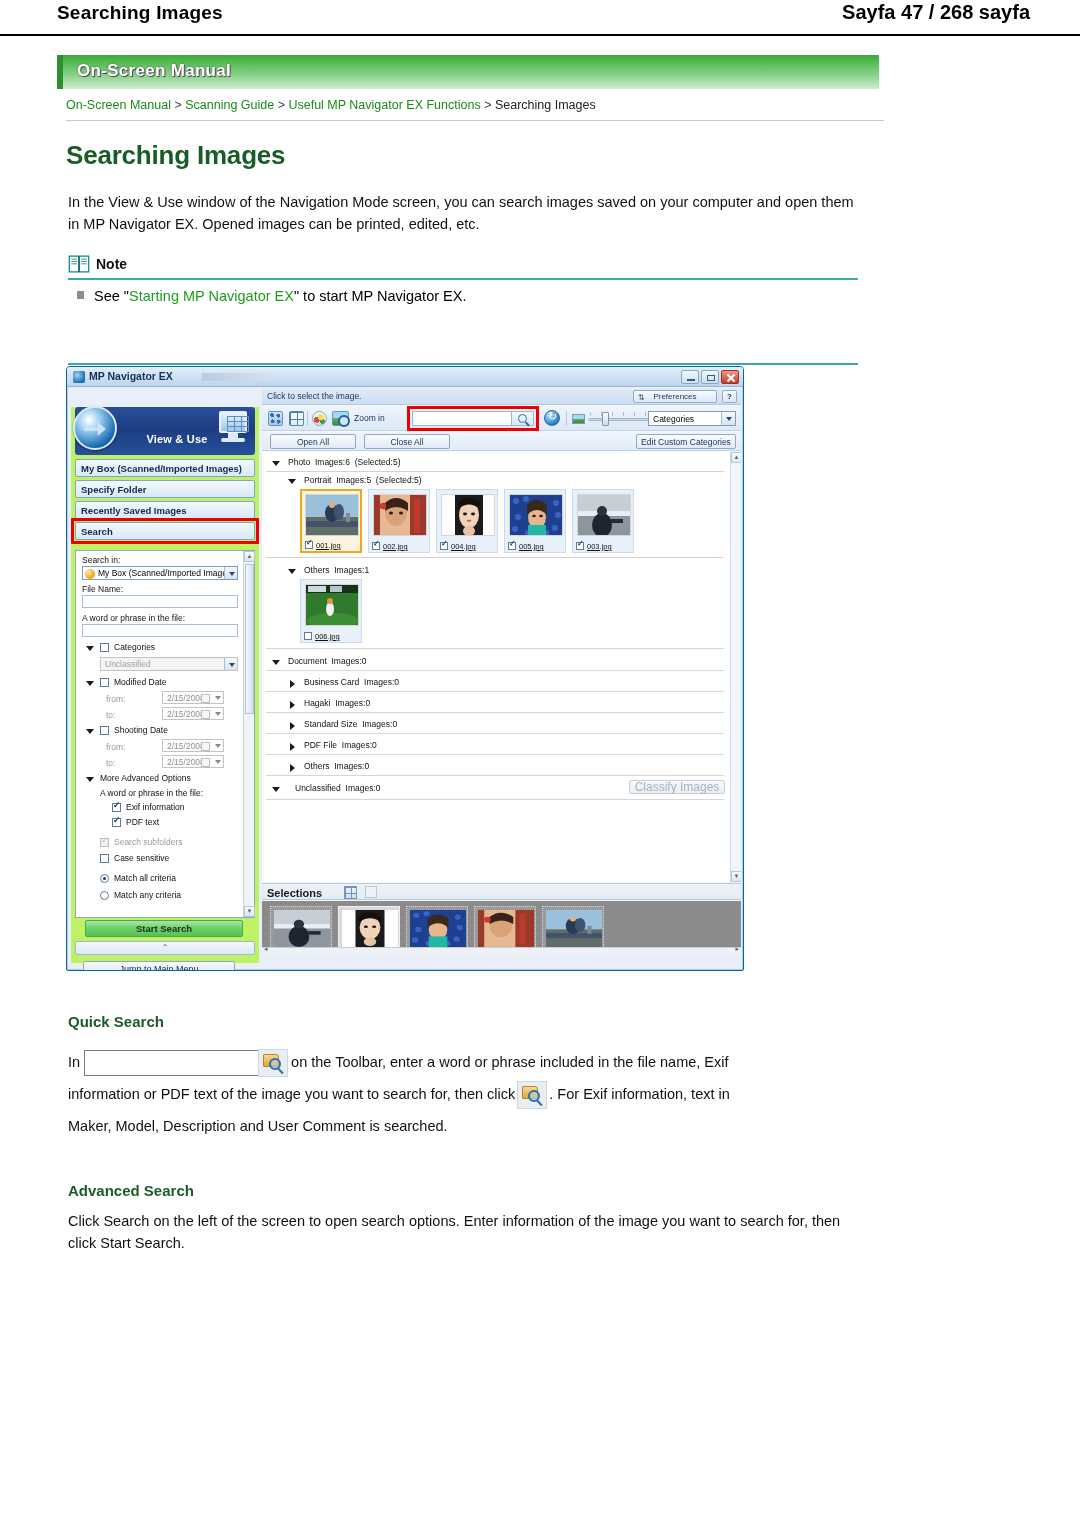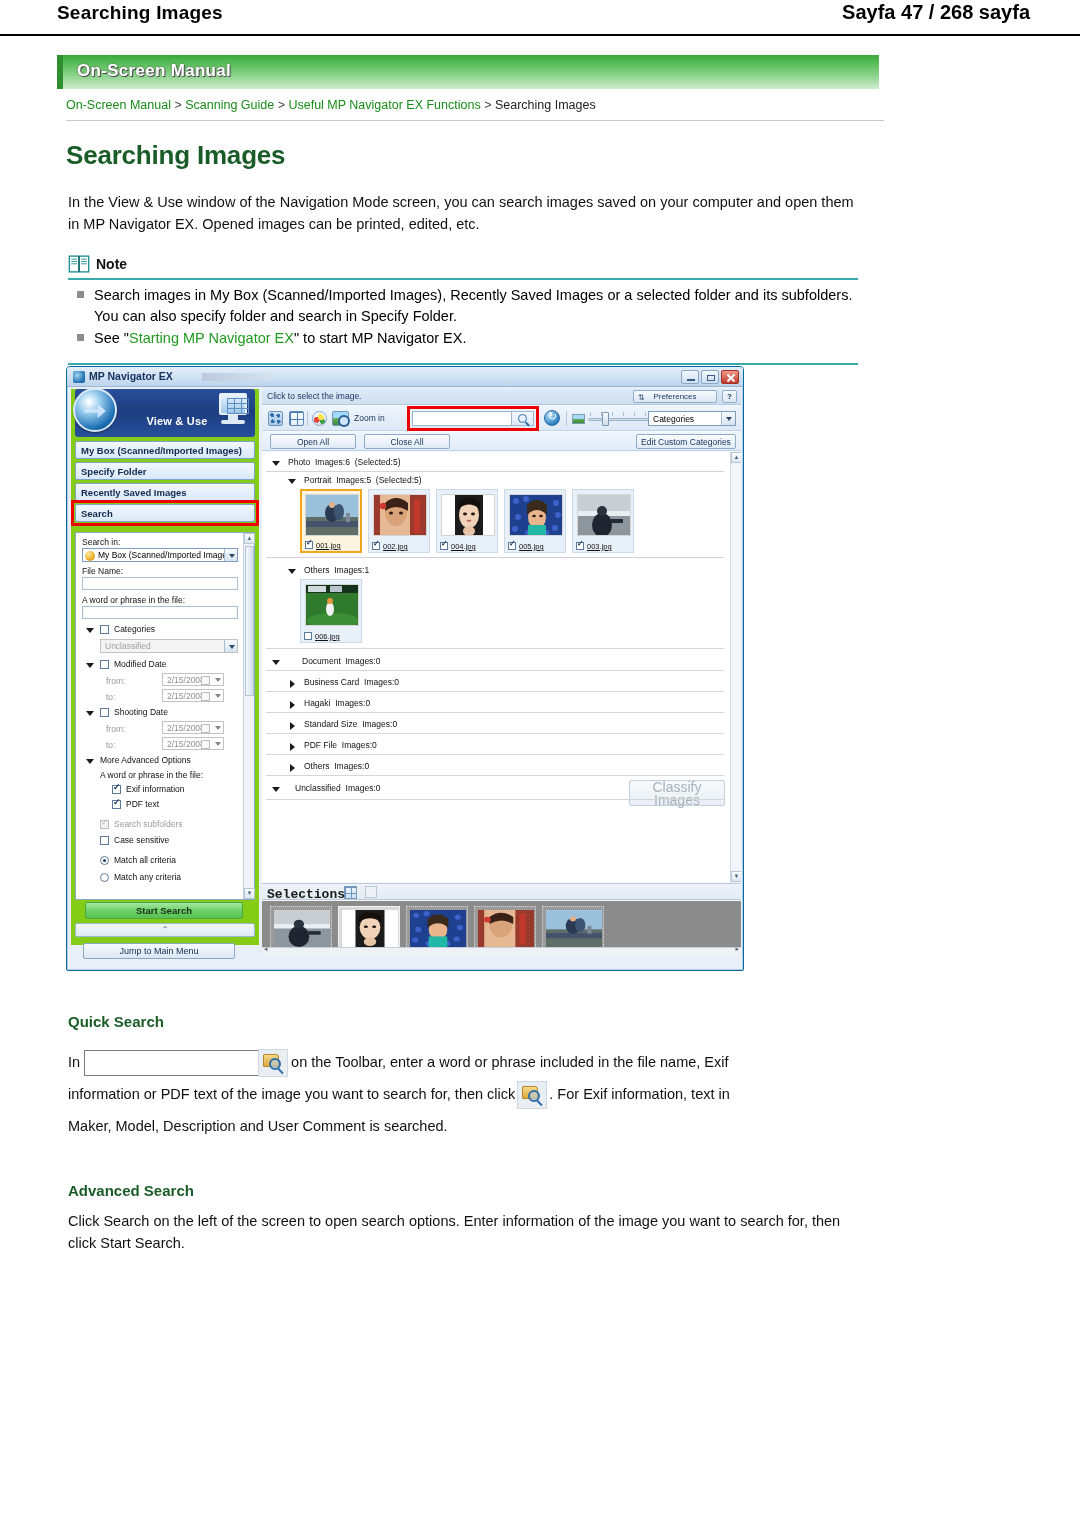--- a/index.html
+++ b/index.html
@@ -138,22 +138,22 @@
     background: linear-gradient(to bottom,#f09b8d,#c0392b);
     border-color:#a03022;
   }
   .winbtn.close i {
     left:4px; top:6px; width:10px; height:2px; background:#fff; transform:rotate(45deg);
   }
   .winbtn.close i.b { transform:rotate(-45deg); }
 
   
   .lpanel {
-    position:absolute; left:4px; top:22px; width:188px; height:556px;
-    background:#84cc16;
+    position:absolute; left:4px; top:40px; width:188px; height:556px;
+    background:#bef264;
   }
   .viewuse {
     position:absolute; left:4px; top:0; width:180px; height:48px;
     background: linear-gradient(to bottom,#2a4f9b 0%, #1d3d80 48%, #27509b 100%);
     border-radius:3px;
   }
   .vu-globe {
     position:absolute; left:-2px; top:-1px; width:44px; height:44px; border-radius:50%;
     background: radial-gradient(circle at 35% 30%, #ffffff 2%, #9ccff0 28%, #1c6fb5 70%, #0c3c6c 100%);
     border:2px solid #dbe9f7;
@@ -486,33 +486,33 @@
   .thumb .cbx {
     position:absolute; left:3px; bottom:2.5px; width:8px; height:8px;
     background:#fff; border:1px solid #5c7b9b;
   }
   .thumb .cbx.ck:after {
     content:"✓"; position:absolute; left:0; top:-4px; font-size:8px; color:#12325c; font-weight:bold;
   }
   .thumb .capname { position:absolute; left:14px; bottom:1px; font-size:7.5px; color:#111;text-decoration:underline; }
 
   .classify {
-    position:absolute; right:16px; width:96px; height:26px;
+    position:absolute; right:16px; width:96px; height:14px;
     background: linear-gradient(to bottom,#f7fafc,#e8eef4);
     border:1px solid #c3cfdb; border-radius:2px;
-    font-size:14px; color:#a8b2bd; text-align:center; line-height:13px;
+    font-size:12px; color:#a8b2bd; text-align:center; line-height:13px;
   }
 
   
   .selbar {
     position:absolute; left:0; top:494px; width:479px; height:17px;
     background: linear-gradient(to bottom,#eef3f8,#e3ebf3);
     border-top:1px solid #b9c9da; border-bottom:1px solid #b9c9da;
   }
-  .selbar .t { position:absolute; left:5px; top:3px; font-size:13px; font-weight:bold; color:#1a1a1a;font-family:Liberation Mono, monospace; }
+  .selbar .t { position:absolute; left:5px; top:3px; font-size:11px; font-weight:bold; color:#1a1a1a; }
   .selbar .ic1 {
     position:absolute; left:82px; top:2px; width:13px; height:13px;
     background:
       linear-gradient(#6b93bd 1px, transparent 1px) 0 0/100% 6px,
       linear-gradient(90deg,#6b93bd 1px, transparent 1px) 0 0/6px 100%,
       linear-gradient(#eaf3fb,#cfe1f2);
     border:1px solid #7796b8;
   }
   .selbar .ic2 {
     position:absolute; left:103px; top:2px; width:12px; height:12px;
@@ -624,21 +624,20 @@
         <line x1="14.2" y1="9.8" x2="20.6" y2="9.8"></line>
       </g>
       <rect x="11.2" y="1" width="1.7" height="18" fill="#13686a"></rect>
     </svg>
     <div class="note-label">Note</div>
   </div>
   <div class="note-rule-top"></div>
   <div class="note-body">
     <div class="note-li">
       <span class="bul"></span>
-      <span>Search images in My Box (Scanned/Imported Images), Recently Saved Images or a selected folder and its subfolders. You can also specify folder and search in Specify Folder.</span>
     </div>
     <div class="note-li">
       <span class="bul"></span>
       <span>See "</span><a href="#">Starting MP Navigator EX</a><span>" to start MP Navigator EX.</span>
     </div>
   </div>
   <div class="note-rule-bot"></div>
 </div>
 
 <div class="app">
@@ -935,21 +934,21 @@
             <ellipse cx="24" cy="24" rx="4" ry="7" fill="#f2f2f2"></ellipse>
             <circle cx="24" cy="16" r="3" fill="#e8943c"></circle>
           </svg>
         </div>
         <span class="cbx"></span>
         <span class="capname">006.jpg</span>
       </div>
       <div class="grouprule g" style="left:4px; top:196px; width:458px;"></div>
 
       <div class="tri" style="left:10px; top:208px;"></div>
-      <div class="grouphdr" style="left:40px; top:204px;">
+      <div class="grouphdr" style="left:26px; top:204px;">
         <span>Document</span>&nbsp;&nbsp;<span>Images:0</span>
       </div>
       <div class="grouprule g" style="left:4px; top:218px; width:458px;"></div>
 
       <div class="tri right" style="left:28px; top:228px;"></div>
       <div class="grouphdr" style="left:42px; top:225px;">
         <span>Business Card</span>&nbsp;&nbsp;<span>Images:0</span>
       </div>
       <div class="grouprule g" style="left:4px; top:239px; width:458px;"></div>
 

